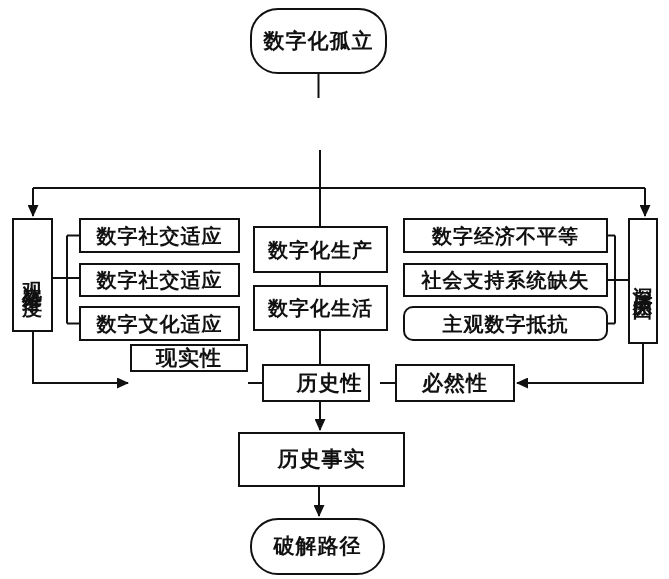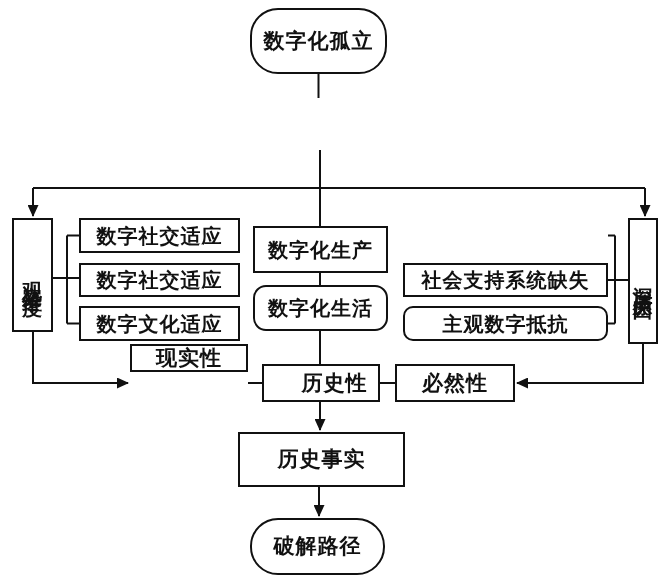--- a/index.html
+++ b/index.html
@@ -79,28 +79,29 @@
   <div class="node stadium" style="left:250px; top:8px; width:137px; height:66px;">数字化孤立</div>
 
 
   <div class="node vertical" style="left:12px; top:218px; width:41px; height:114px;">观察维度</div>
 
   <div class="node" style="left:79px; top:218px; width:161px; height:35px;">数字社交适应</div>
   <div class="node" style="left:79px; top:263px; width:161px; height:34px;">数字社交适应</div>
   <div class="node" style="left:79px; top:306px; width:161px; height:35px;">数字文化适应</div>
 
   <div class="node" style="left:253px; top:226px; width:135px; height:47px;">数字化生产</div>
-  <div class="node" style="left:253px; top:285px; width:135px; height:46px;border-radius:13px;">数字化生活</div>
+  <div class="node" style="left:253px; top:285px; width:135px; height:46px;">数字化生活</div>
 
+  <div class="node" style="left:403px; top:218px; width:205px; height:35px;">数字经济不平等</div>
   <div class="node" style="left:403px; top:263px; width:205px; height:34px;">社会支持系统缺失</div>
   <div class="node" style="left:403px; top:306px; width:205px; height:35px;border-radius:10px;">主观数字抵抗</div>
 
   <div class="node vertical" style="left:628px; top:218px; width:30px; height:126px;">深层原因</div>
 
   <div class="node big" style="left:130px; top:344px; width:118px; height:28px;">现实性</div>
-  <div class="node big" style="left:262px; top:364px; width:118px; height:38px;padding-left:27px;">历史性</div>
+  <div class="node big" style="left:262px; top:364px; width:108px; height:38px;padding-left:27px;">历史性</div>
   <div class="node big" style="left:395px; top:364px; width:120px; height:38px;text-align:center;">必然性</div>
 
   <div class="node big" style="left:238px; top:432px; width:167px; height:55px;">历史事实</div>
 
   <div class="node stadium" style="left:250px; top:518px; width:135px; height:57px;">破解路径</div>
 
 </div>
 
 </body></html>

